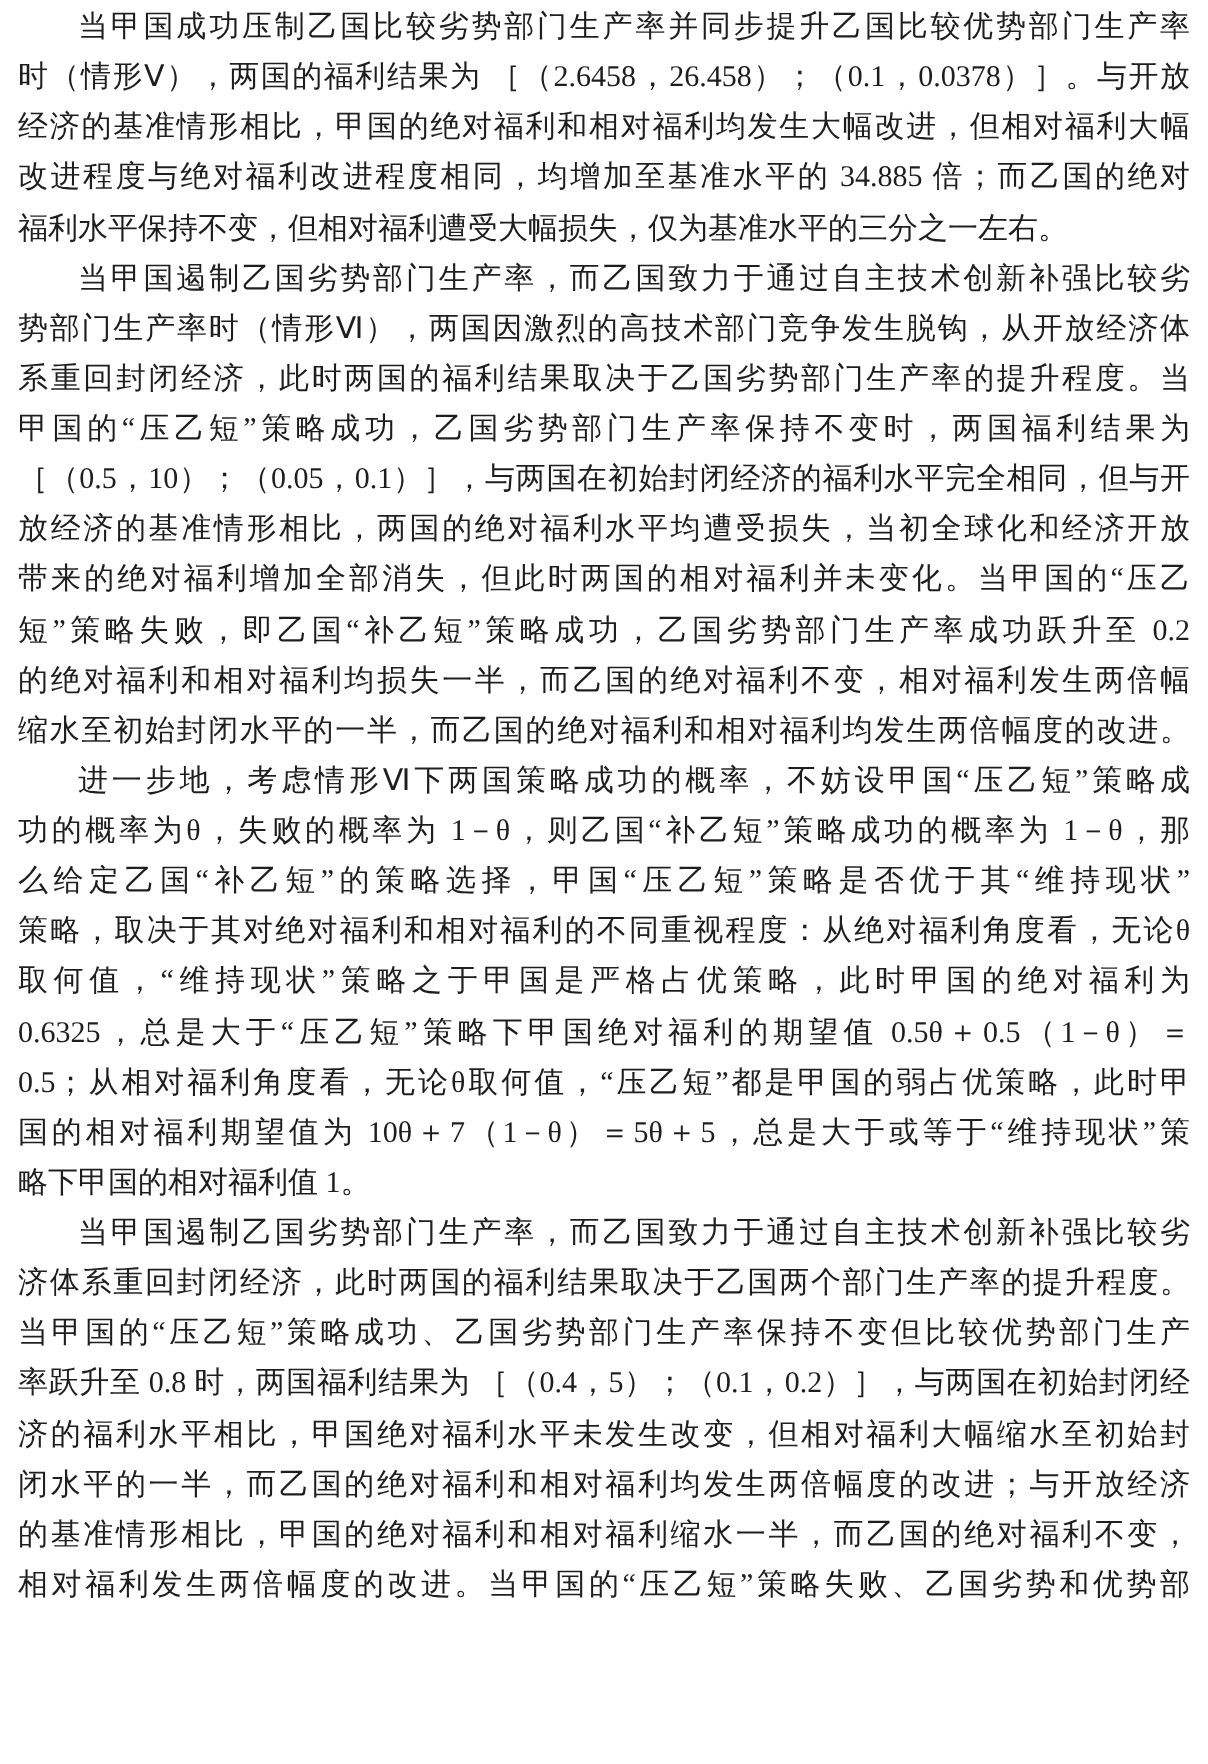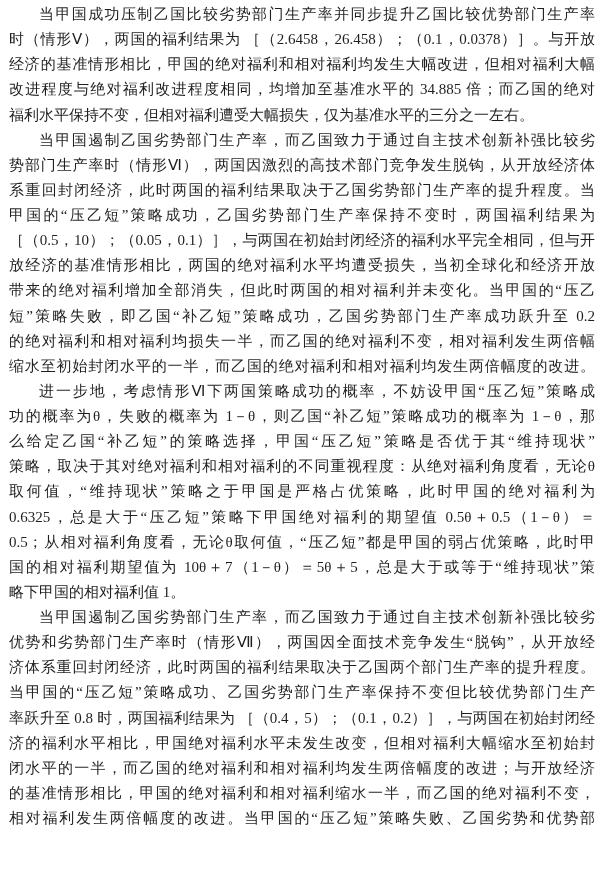--- a/index.html
+++ b/index.html
@@ -73,21 +73,20 @@
         <div class="line">么给定乙国“补乙短”的策略选择，甲国“压乙短”策略是否优于其“维持现状”</div>
         <div class="line">策略，取决于其对绝对福利和相对福利的不同重视程度：从绝对福利角度看，无论θ</div>
         <div class="line">取何值，“维持现状”策略之于甲国是严格占优策略，此时甲国的绝对福利为</div>
         <div class="line">0.6325，总是大于“压乙短”策略下甲国绝对福利的期望值 0.5θ＋0.5（1－θ）＝</div>
         <div class="line">0.5；从相对福利角度看，无论θ取何值，“压乙短”都是甲国的弱占优策略，此时甲</div>
         <div class="line">国的相对福利期望值为 10θ＋7（1－θ）＝5θ＋5，总是大于或等于“维持现状”策</div>
         <div class="line last">略下甲国的相对福利值 1。</div>
       </div>
       <div class="paragraph">
         <div class="line first">当甲国遏制乙国劣势部门生产率，而乙国致力于通过自主技术创新补强比较劣</div>
-        <div class="line">优势和劣势部门生产率时（情形Ⅶ），两国因全面技术竞争发生“脱钩”，从开放经</div>
         <div class="line">济体系重回封闭经济，此时两国的福利结果取决于乙国两个部门生产率的提升程度。</div>
         <div class="line">当甲国的“压乙短”策略成功、乙国劣势部门生产率保持不变但比较优势部门生产</div>
         <div class="line">率跃升至 0.8 时，两国福利结果为 ［（0.4，5）；（0.1，0.2）］，与两国在初始封闭经</div>
         <div class="line">济的福利水平相比，甲国绝对福利水平未发生改变，但相对福利大幅缩水至初始封</div>
         <div class="line">闭水平的一半，而乙国的绝对福利和相对福利均发生两倍幅度的改进；与开放经济</div>
         <div class="line">的基准情形相比，甲国的绝对福利和相对福利缩水一半，而乙国的绝对福利不变，</div>
         <div class="line">相对福利发生两倍幅度的改进。当甲国的“压乙短”策略失败、乙国劣势和优势部</div>
       </div>
     </div>
 </div>

